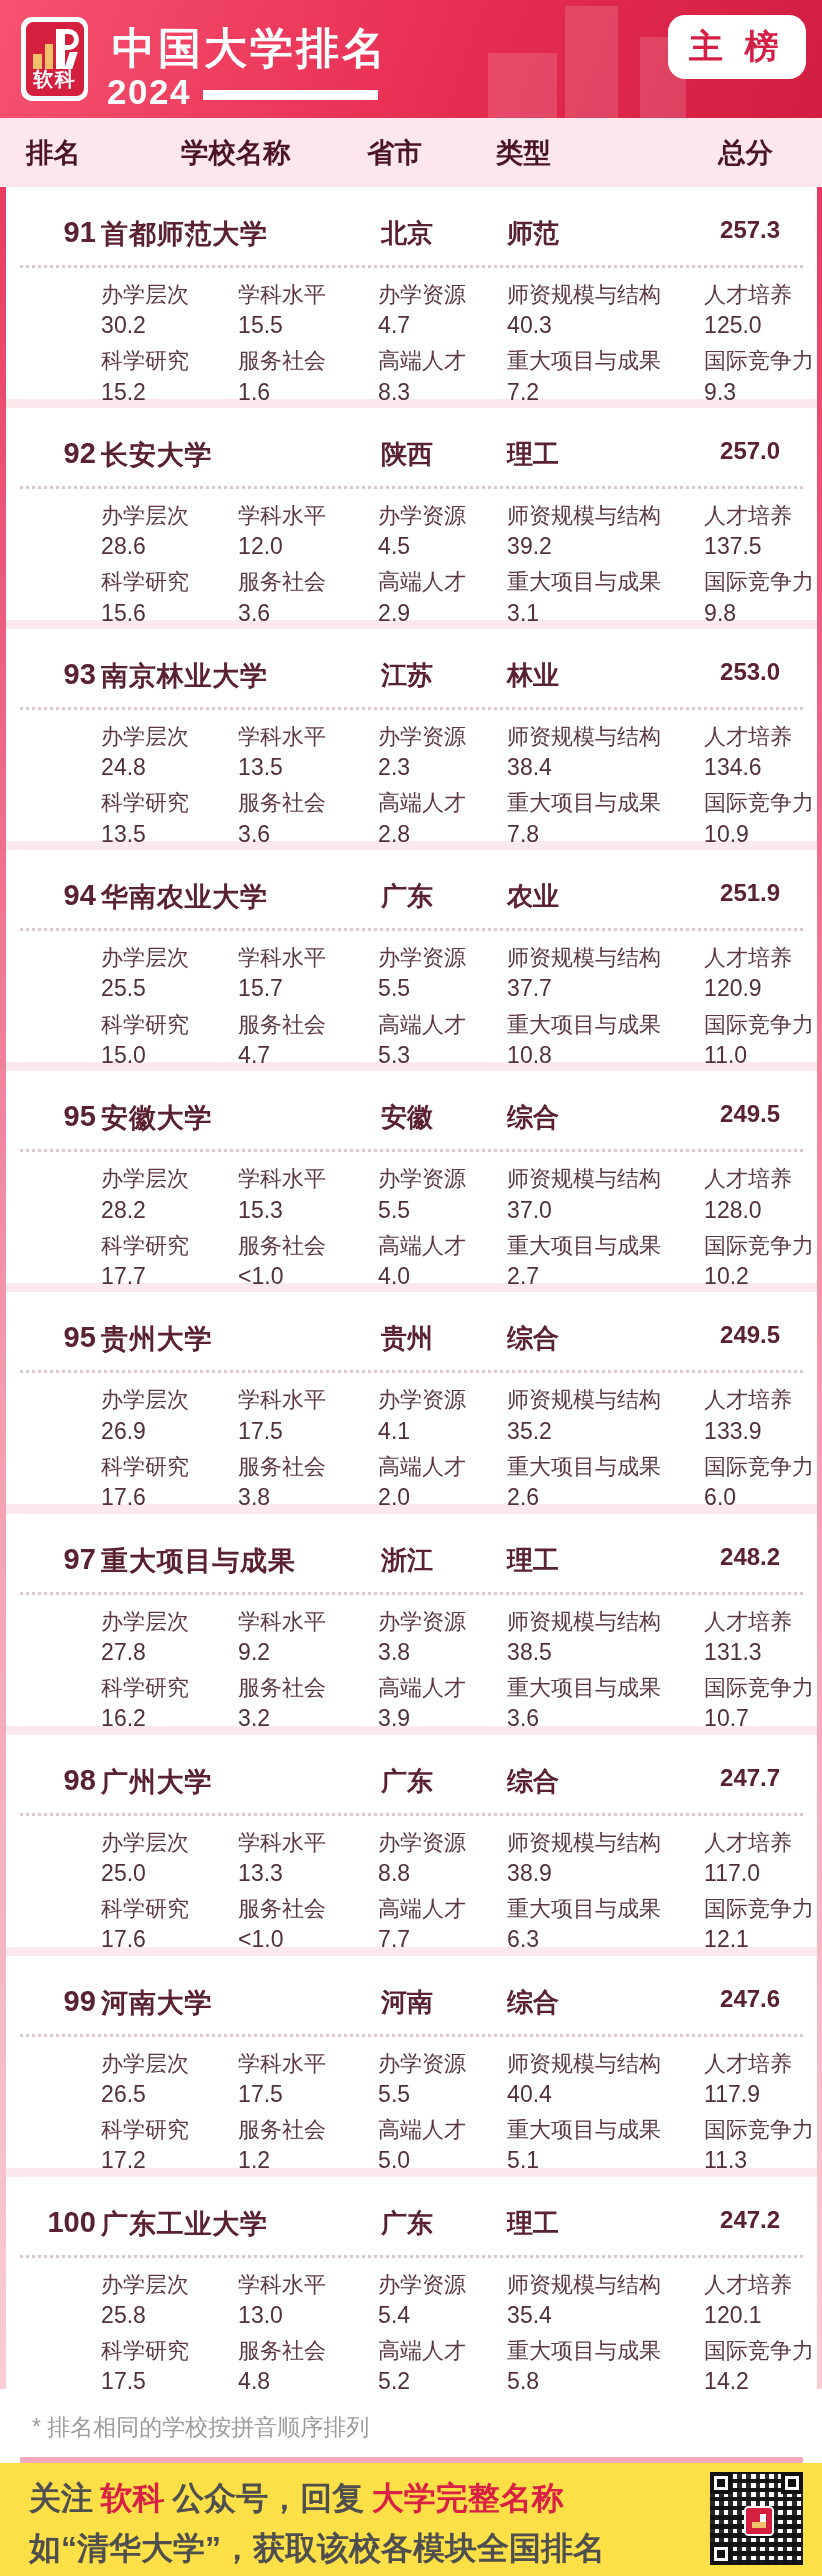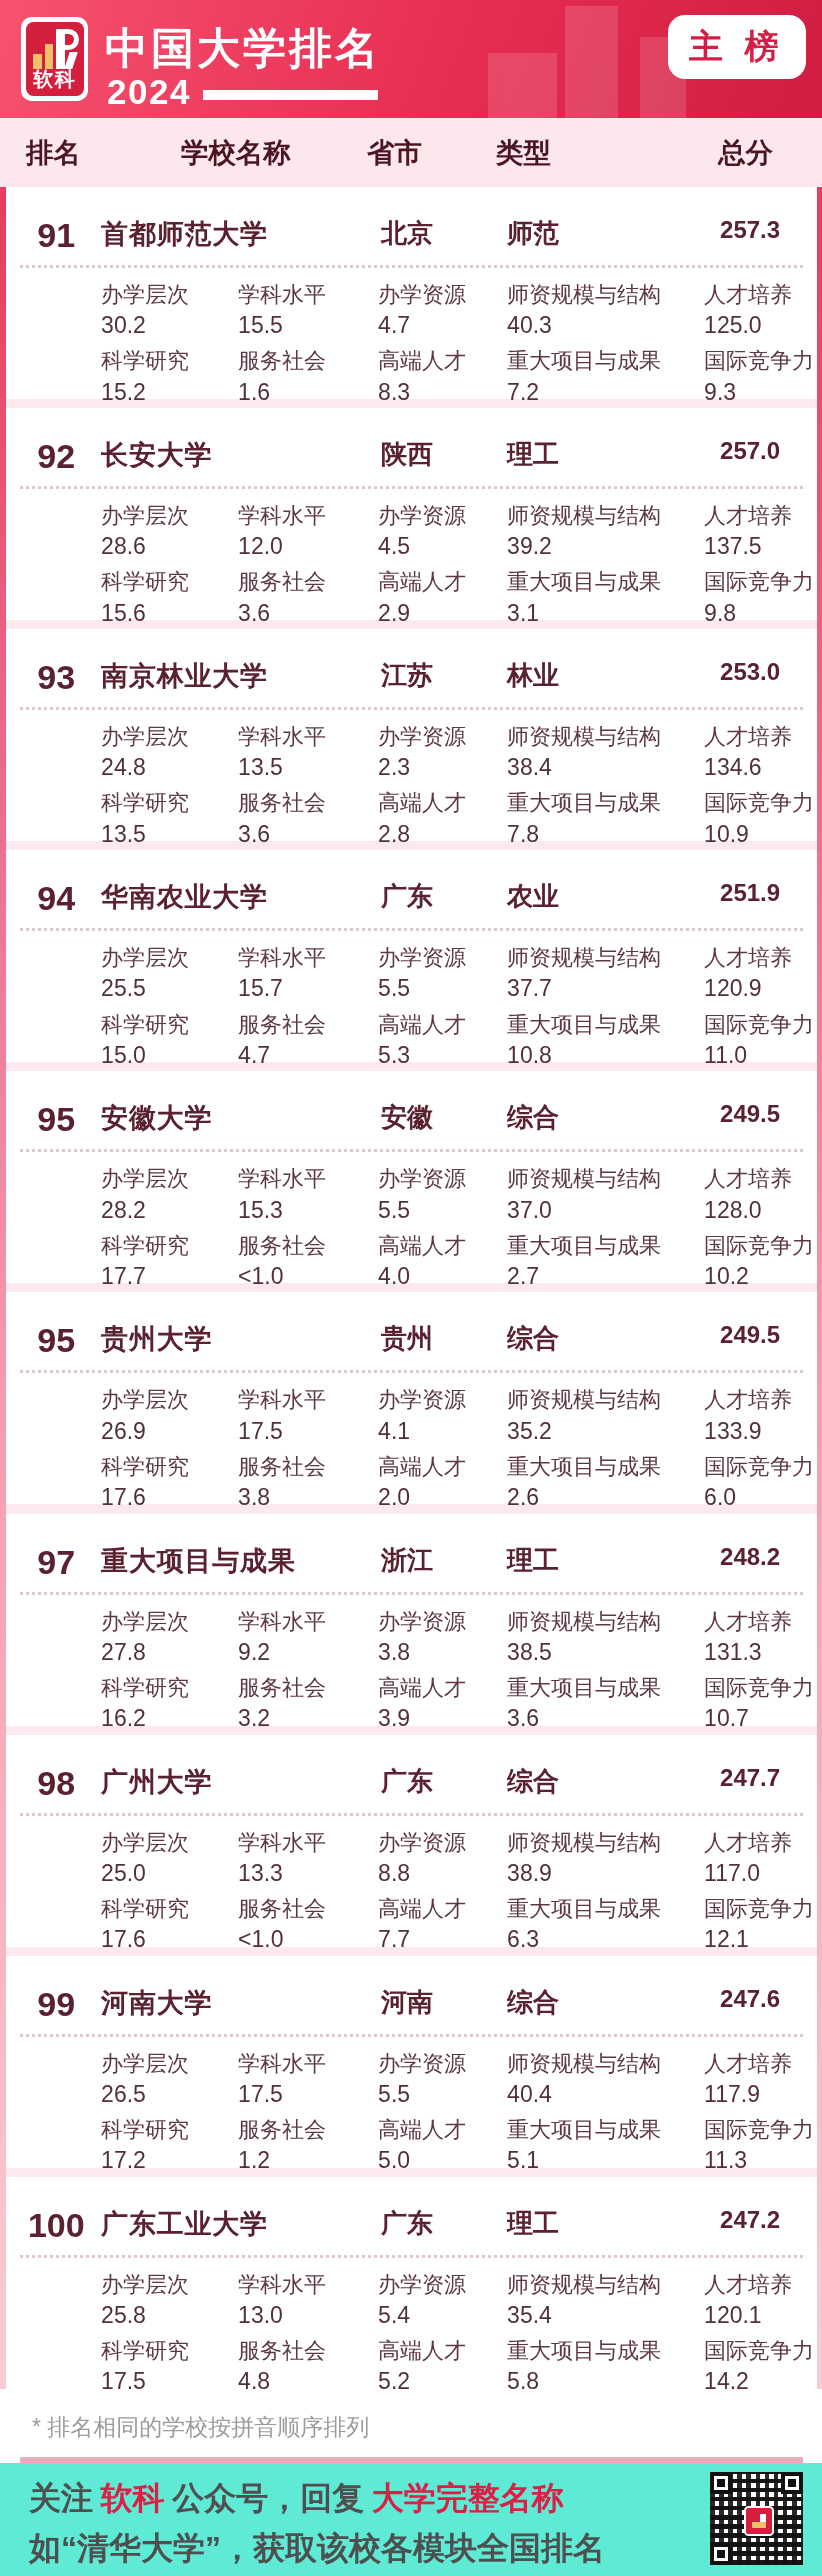--- a/index.html
+++ b/index.html
@@ -16,55 +16,55 @@
   .bld .t3{position:absolute;right:152px;top:53px;width:69px;height:65px;background:#fff;}
   .logo{position:absolute;left:21.3px;top:17px;width:67px;height:84px;background:#fff;border-radius:10.7px;padding:0;box-sizing:border-box;}
   .logo-in{position:absolute;left:4.6px;top:4.6px;right:4.6px;bottom:4.6px;background:#d41f3f;border-radius:7.6px;overflow:hidden;}
   .logo-bars{position:absolute;left:7.6px;bottom:27.4px;width:46px;height:40px;}
   .logo-bars .b1{position:absolute;left:0;bottom:0;width:8.4px;height:15.2px;background:#f2c06a;}
   .logo-bars .b2{position:absolute;left:11.4px;bottom:0;width:8.4px;height:25px;background:#f2c06a;}
   .logo-bars .b3{position:absolute;left:23px;bottom:0;width:8.4px;height:40px;background:#fff;}
   .logo-bars .r-bowl{position:absolute;left:31px;top:0;width:9.1px;height:10.7px;border:5.3px solid #fff;border-left:0;border-radius:0 13.7px 13.7px 0;}
   .logo-bars .r-leg{position:absolute;left:34px;bottom:0;width:7.6px;height:17px;background:#fff;transform:skewX(-18deg);}
   .logo-txt{position:absolute;left:0;right:0;bottom:3px;text-align:center;color:#fff;font-size:20px;font-weight:900;letter-spacing:1.5px;}
-  .ttl{position:absolute;left:105px;top:20px;color:#fff;font-size:43px;font-weight:900;letter-spacing:3px;}
+  .ttl{position:absolute;left:112px;top:20px;color:#fff;font-size:43px;font-weight:900;letter-spacing:3px;}
   .yr-row{position:absolute;left:107px;top:72px;display:flex;align-items:center;}
   .yr{color:#fff;font-size:35px;font-weight:900;letter-spacing:1.5px;}
   .yr-bar{width:175px;height:10px;background:#fff;margin-left:12.2px;margin-top:6.1px;}
   .badge{position:absolute;right:17px;top:15.2px;height:64px;background:#fff;border-radius:17px;
     display:flex;align-items:center;padding:0 21.3px;color:#d41f44;font-size:34px;font-weight:900;letter-spacing:6.1px;}
   
   .thead{position:relative;width:823px;height:69px;background:#fce8ec;color:#4b1525;font-weight:900;font-size:27.4px;}
   .thead span{position:absolute;top:0;line-height:69px;}
   .th-rank{left:18.3px;width:70px;text-align:center;}
   .th-school{left:181px;}
   .th-prov{left:367px;}
   .th-type{left:496px;}
   .th-score{right:50px;margin-left:28px;}
   
   .cards{position:relative;background:#fce9ed;padding:0 6.1px;}
   .cards::before,.cards::after{content:'';position:absolute;top:0;bottom:0;width:6.1px;
     background:linear-gradient(#e83b61,#f49cb0 55%,#f9ccd5);z-index:2;}
   .cards::before{left:0;} .cards::after{right:0;}
   .card{position:relative;width:811px;height:212px;background:#fff;margin-bottom:9.1px;}
-  .card .rk{position:absolute;left:10.7px;width:79px;top:29px;text-align:center;font-size:34px;font-weight:900;color:#5a2130;}
+  .card .rk{position:absolute;left:10.7px;width:79px;top:29px;text-align:right;font-size:29px;font-weight:900;color:#5a2130;}
   .card .sc-name{position:absolute;left:95px;top:29px;font-size:27px;font-weight:900;color:#5a2130;letter-spacing:0.8px;}
   .card .prov{position:absolute;left:375px;top:29px;font-size:26px;font-weight:900;color:#5a2130;}
   .card .typ{position:absolute;left:501px;top:29px;font-size:26px;font-weight:900;color:#5a2130;}
   .card .score{position:absolute;right:37px;top:29px;font-size:24px;font-weight:900;color:#5a2130;}
   .card .dotted{position:absolute;left:13.7px;right:13.7px;top:78px;border-top:3px dotted #e0c6cd;}
   .card .metrics{position:absolute;left:95px;right:12.2px;top:94px;display:grid;
     grid-template-columns:137px 140px 129px 197px 1fr;grid-row-gap:9.1px;}
   .metric .lab{font-size:22px;color:#5d3843;line-height:27.4px;white-space:nowrap;}
   .metric .val{font-size:23px;color:#52303b;line-height:26px;margin-top:3.8px;}
   
   .note{width:823px;height:59px;background:#fff;display:flex;align-items:center;}
   .note span{margin-left:32px;color:#9b9b9b;font-size:23px;}
   .divider{height:6.1px;background:#f2a9ba;margin:0 20px;border-radius:1.5px;}
-  .banner{position:relative;width:823px;height:114px;background:#5eead4;}
+  .banner{position:relative;width:823px;height:114px;background:#fde047;}
   .bl1{position:absolute;left:29px;top:13.7px;font-size:32px;font-weight:900;color:#4f4f4f;white-space:nowrap;}
   .bl1 .red{color:#da2145;margin:0 7.6px;}
   .bl2{position:absolute;left:29px;top:64px;font-size:32px;font-weight:900;color:#4f4f4f;white-space:nowrap;}
   
   .qr{position:absolute;right:20px;top:9.1px;width:93px;height:93px;background:
     repeating-linear-gradient(90deg,rgba(17,17,17,.9) 0 4.6px,transparent 4.6px 9.1px),
     repeating-linear-gradient(0deg,#161616 0 4.6px,#ffffff 4.6px 9.1px);}
   .qr-eye{position:absolute;width:13.7px;height:13.7px;background:#fff;border:4.6px solid #111;}
   .qr-eye::after{content:'';position:absolute;left:3px;top:3px;width:7.6px;height:7.6px;background:#111;}
   .qr-eye.tl{left:0;top:0;} .qr-eye.tr{right:0;top:0;} .qr-eye.bl{left:0;bottom:0;}

